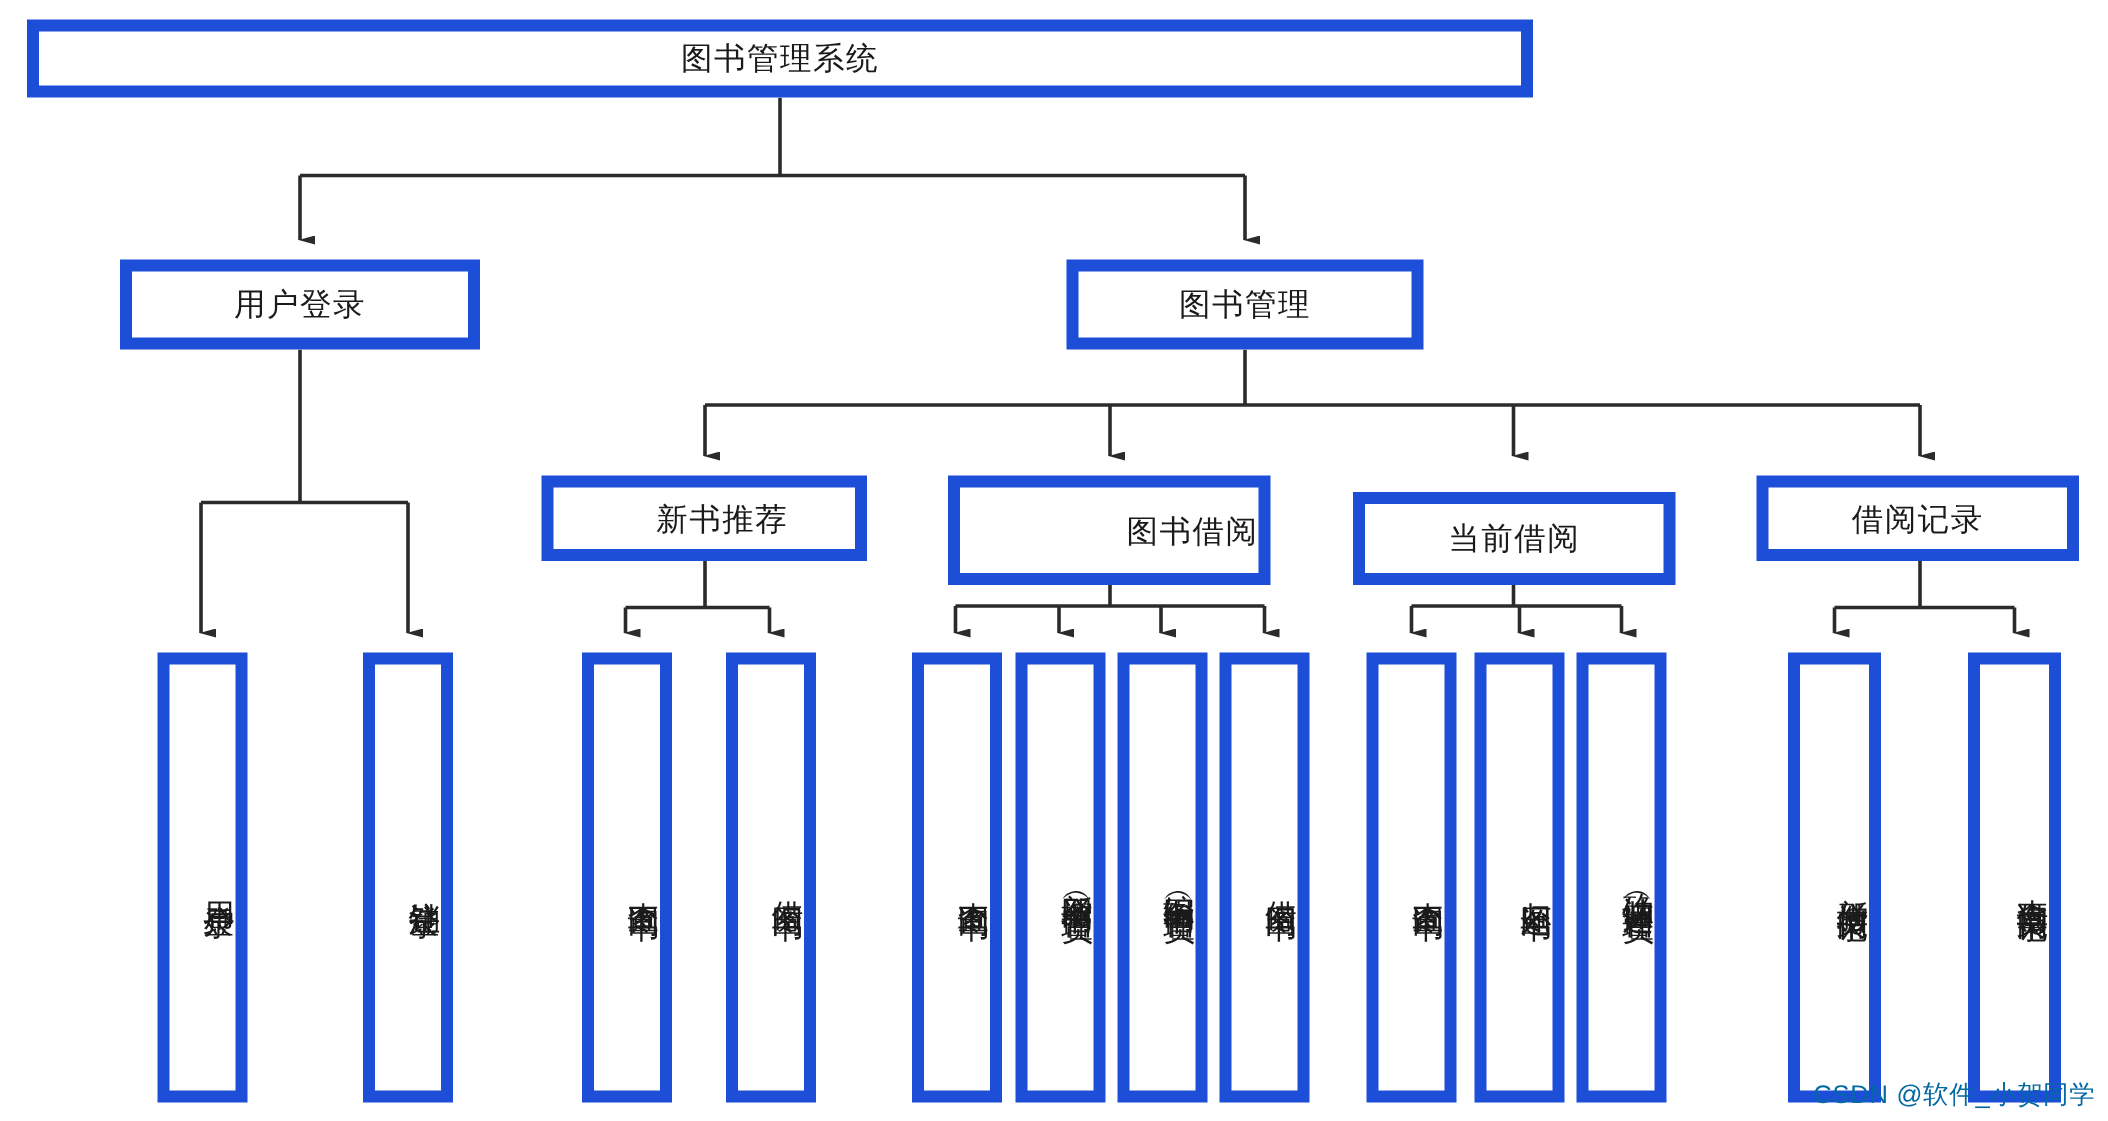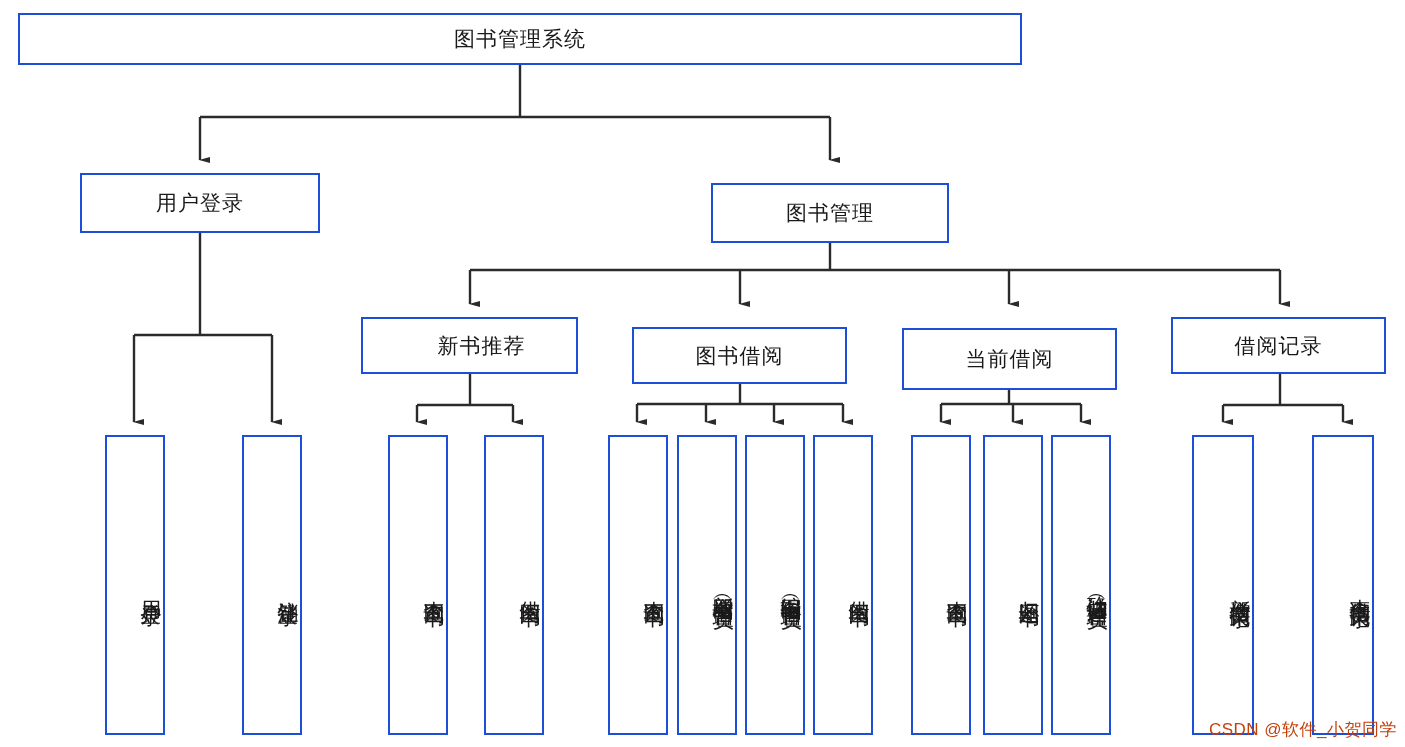--- a/index.html
+++ b/index.html
@@ -21,21 +21,21 @@
     position: absolute;
     left: 0;
     top: 0;
     width: 1405px;
     height: 747px;
     pointer-events: none;
   }
   .node {
     position: absolute;
     box-sizing: border-box;
-    border: 2px solid #1d4ed8;
+    border: 8px solid #1d4ed8;
     background: #ffffff;
     display: flex;
     align-items: center;
     justify-content: center;
     color: #1a1a1a;
   }
   .node.horiz {
     font-size: 21px;
     letter-spacing: 1px;
   }
@@ -56,21 +56,21 @@
     text-align: left;
   }
   .root {
     font-size: 22px;
   }
   #watermark {
     position: absolute;
     right: 8px;
     bottom: 6px;
     font-size: 17px;
-    color: #c2410c;
+    color: #0369a1;
     letter-spacing: 0.5px;
     white-space: nowrap;
   }
 </style>
 </head>
 <body>
 
 <div id="canvas">
 
   <svg id="edges" viewBox="0 0 1405 747" xmlns="http://www.w3.org/2000/svg">
@@ -124,28 +124,28 @@
     </g>
   </svg>
 
   <div class="node horiz root" style="left: 18px; top: 13px; width: 1004px; height: 52px;">
       <span>图书管理系统</span>
     </div>
 
   <div class="node horiz" style="left: 80px; top: 173px; width: 240px; height: 60px;">
       <span>用户登录</span>
     </div>
-  <div class="node horiz" style="left: 711px; top: 173px; width: 238px; height: 60px; margin-top: 10px;">
+  <div class="node horiz" style="left: 711px; top: 173px; width: 238px; height: 60px;">
       <span>图书管理</span>
     </div>
 
   <div class="node horiz" style="left: 361px; top: 317px; width: 217px; height: 57px; padding-left: 24px;">
       <span>新书推荐</span>
     </div>
-  <div class="node horiz" style="left: 632px; top: 327px; width: 215px; height: 57px;">
+  <div class="node horiz" style="left: 632px; top: 317px; width: 215px; height: 73px; justify-content: flex-end;">
       <span>图书借阅</span>
     </div>
   <div class="node horiz" style="left: 902px; top: 328px; width: 215px; height: 62px;">
       <span>当前借阅</span>
     </div>
   <div class="node horiz" style="left: 1171px; top: 317px; width: 215px; height: 57px; text-align: right;">
       <span>借阅记录</span>
     </div>
 
   <div class="node vert" style="left: 105px; top: 435px; width: 60px; height: 300px;">

